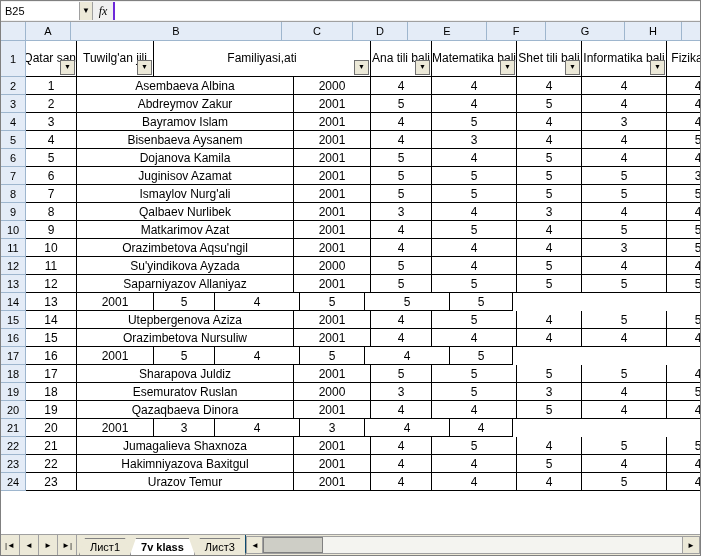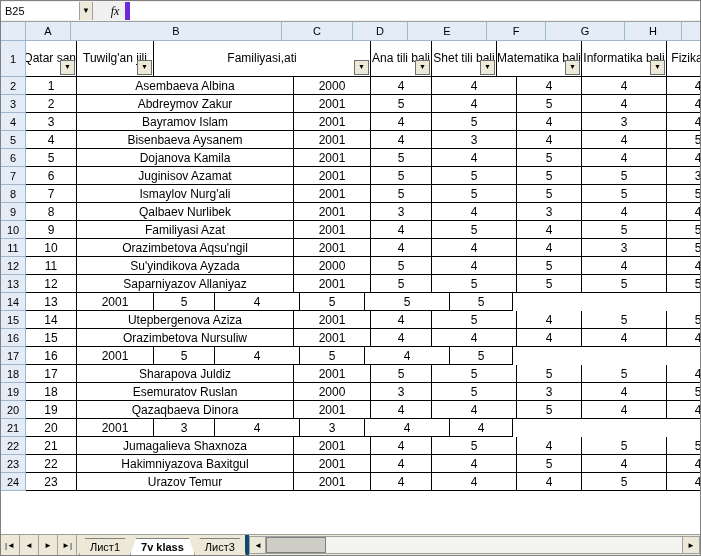--- a/index.html
+++ b/index.html
@@ -2,21 +2,21 @@
 <html><head>
 <meta charset="utf-8">
 <style>
   html,body{margin:0;padding:0;font-family:Arial,sans-serif;font-size:11px;background:#fff;color:#000;width:701px;height:556px;overflow:hidden;}
   .container{display:flex;flex-direction:column;width:701px;height:556px;border:1px solid #808080;box-sizing:border-box;}
   
   
   .fbar{display:flex;align-items:center;height:20px;border-bottom:1px solid #a0a0a0;background:#f0f0f0;}
   .namebox{width:70px;padding:0 4px;border-right:1px solid #a0a0a0;font-size:11px;background:#fff;height:18px;line-height:18px;}
   .namebox-arrow{width:12px;height:18px;border-right:1px solid #a0a0a0;background:#ece9d8;text-align:center;line-height:18px;font-size:8px;}
-  .fx{width:20px;text-align:center;font-style:italic;font-family:'Times New Roman',serif;font-size:12px;border-right:5px solid #6d28d9;height:18px;line-height:18px;padding-left:12px;}
+  .fx{width:20px;text-align:center;font-style:italic;font-family:'Times New Roman',serif;font-size:12px;border-right:2px solid #6d28d9;height:18px;line-height:18px;}
   .formula-input{flex:1;background:#fff;height:18px;}
   
   
   .colhdrs{display:flex;height:18px;background:#e4ecf7;border-bottom:1px solid #9eb6ce;}
   .corner{width:24px;border-right:1px solid #9eb6ce;background:#e4ecf7;}
   .colhdr{border-right:1px solid #9eb6ce;text-align:center;line-height:18px;font-size:11px;color:#000;background:#e4ecf7;}
   
   
   .grid{flex:1;overflow:hidden;position:relative;}
   .row{display:flex;height:18px;}
@@ -35,21 +35,21 @@
   .cD{width:54px;min-width:54px;}
   .cE{width:78px;min-width:78px;}
   .cF{width:58px;min-width:58px;}
   .cG{width:78px;min-width:78px;}
   .cH{width:56px;min-width:56px;}
   
   
   .bottom{display:flex;height:20px;background:#ece9d8;border-top:1px solid #a0a0a0;align-items:stretch;}
   .nav-btns{display:flex;}
   .nav-btn{width:18px;border-right:1px solid #a0a0a0;display:flex;align-items:center;justify-content:center;font-size:8px;background:#ece9d8;cursor:pointer;}
-  .tabs{display:flex;align-items:flex-end;border-right:4px solid #0c4a6e;padding-left:2px;}
+  .tabs{display:flex;align-items:flex-end;border-right:1px solid #0c4a6e;padding-left:2px;}
   .tab{padding:2px 10px;font-size:11px;border:1px solid #808080;border-bottom:none;margin-right:-1px;background:#ece9d8;cursor:pointer;position:relative;clip-path:polygon(6px 0,calc(100% - 6px) 0,100% 100%,0 100%);}
   .tab.active{background:#fff;font-weight:bold;z-index:2;}
   .hscroll{flex:1;position:relative;background:#ece9d8;display:flex;align-items:center;}
   .hscroll-track{flex:1;height:16px;border:1px solid #a0a0a0;background:#f4f4f0;position:relative;margin:0 16px;}
   .hscroll-thumb{position:absolute;left:0;top:0;height:100%;width:60px;background:#cecec6;border:1px solid #808080;box-sizing:border-box;}
   .hscroll-btn{width:16px;height:16px;border:1px solid #a0a0a0;background:#ece9d8;position:absolute;display:flex;align-items:center;justify-content:center;font-size:8px;}
   .hscroll-btn.left{left:0;} .hscroll-btn.right{right:0;}
 </style>
 </head>
 <body>
@@ -91,26 +91,26 @@
             <span class="filter-btn"></span>
           </div>
           <div class="cell cB">
             <span class="cell-text">Familiyasi,ati</span>
             <span class="filter-btn"></span>
           </div>
           <div class="cell cD">
             <span class="cell-text">Ana tili bali</span>
             <span class="filter-btn"></span>
           </div>
+          <div class="cell cE">
+            <span class="cell-text">Matematika bali</span>
+            <span class="filter-btn"></span>
+          </div>
           <div class="cell cF">
             <span class="cell-text">Shet tili bali</span>
-            <span class="filter-btn"></span>
-          </div>
-          <div class="cell cE">
-            <span class="cell-text">Matematika bali</span>
             <span class="filter-btn"></span>
           </div>
           <div class="cell cG">
             <span class="cell-text">Informatika bali</span>
             <span class="filter-btn"></span>
           </div>
           <div class="cell cH">
             <span class="cell-text">Fizika bali</span>
           </div>
         </div>
@@ -200,21 +200,21 @@
           <div class="cell cC">2001</div>
           <div class="cell cD">3</div>
           <div class="cell cE">4</div>
           <div class="cell cF">3</div>
           <div class="cell cG">4</div>
           <div class="cell cH">4</div>
         </div>
         <div class="row">
           <div class="rowhdr">10</div>
           <div class="cell cA">9</div>
-          <div class="cell cB">Familiyasi Azat</div>
+          <div class="cell cB">Matkarimov Azat</div>
           <div class="cell cC">2001</div>
           <div class="cell cD">4</div>
           <div class="cell cE">5</div>
           <div class="cell cF">4</div>
           <div class="cell cG">5</div>
           <div class="cell cH">5</div>
         </div>
         <div class="row">
           <div class="rowhdr">11</div>
           <div class="cell cA">10</div>

